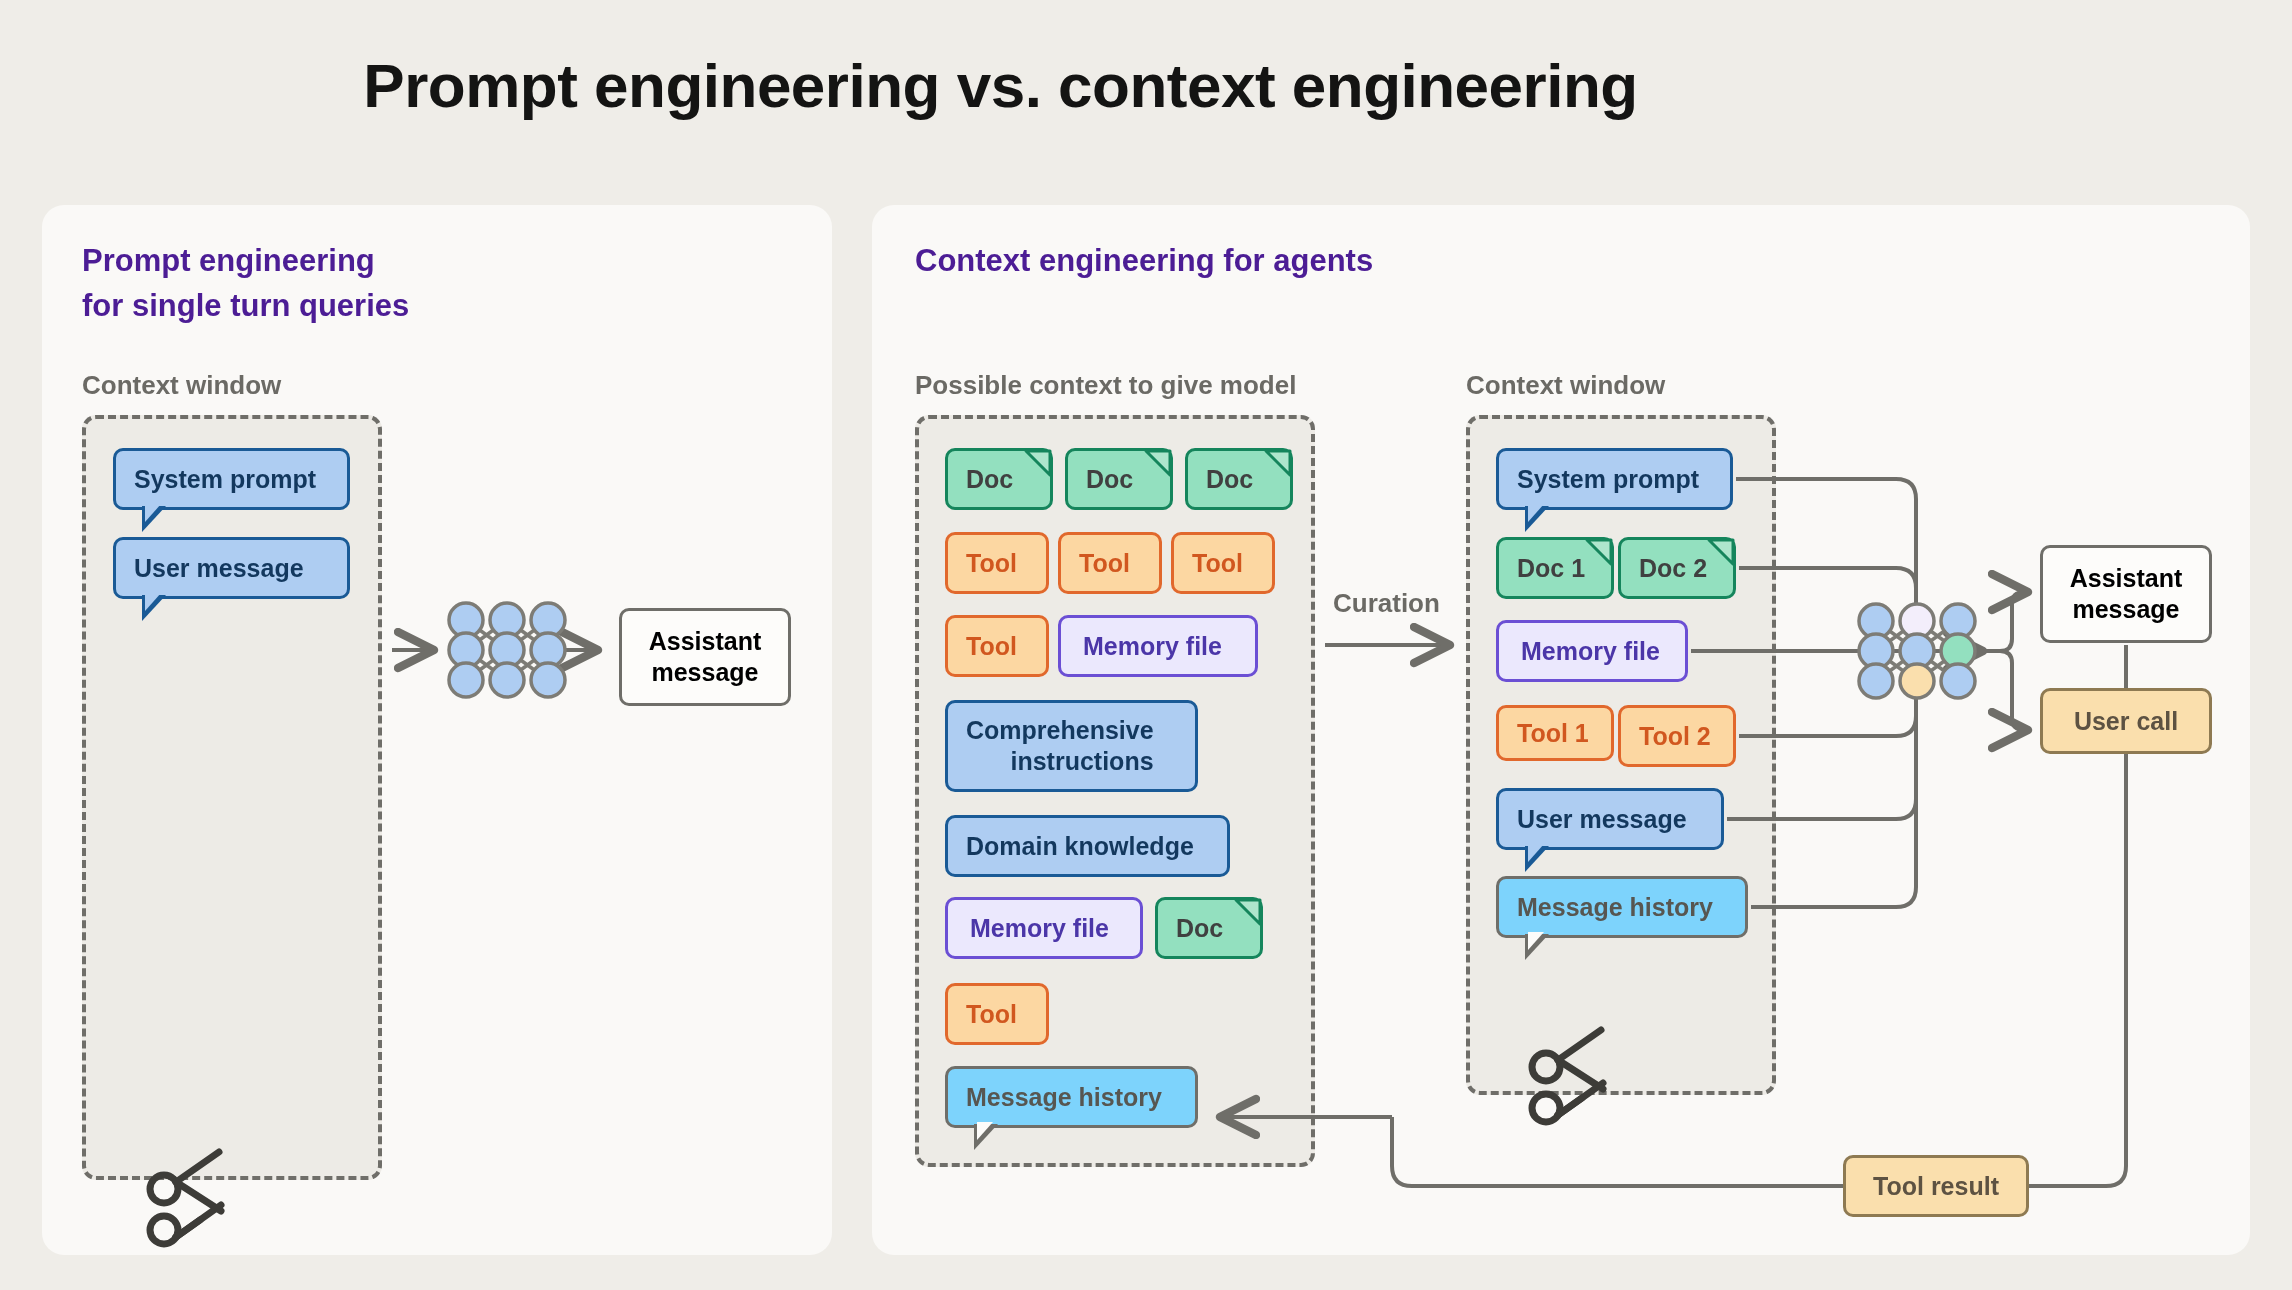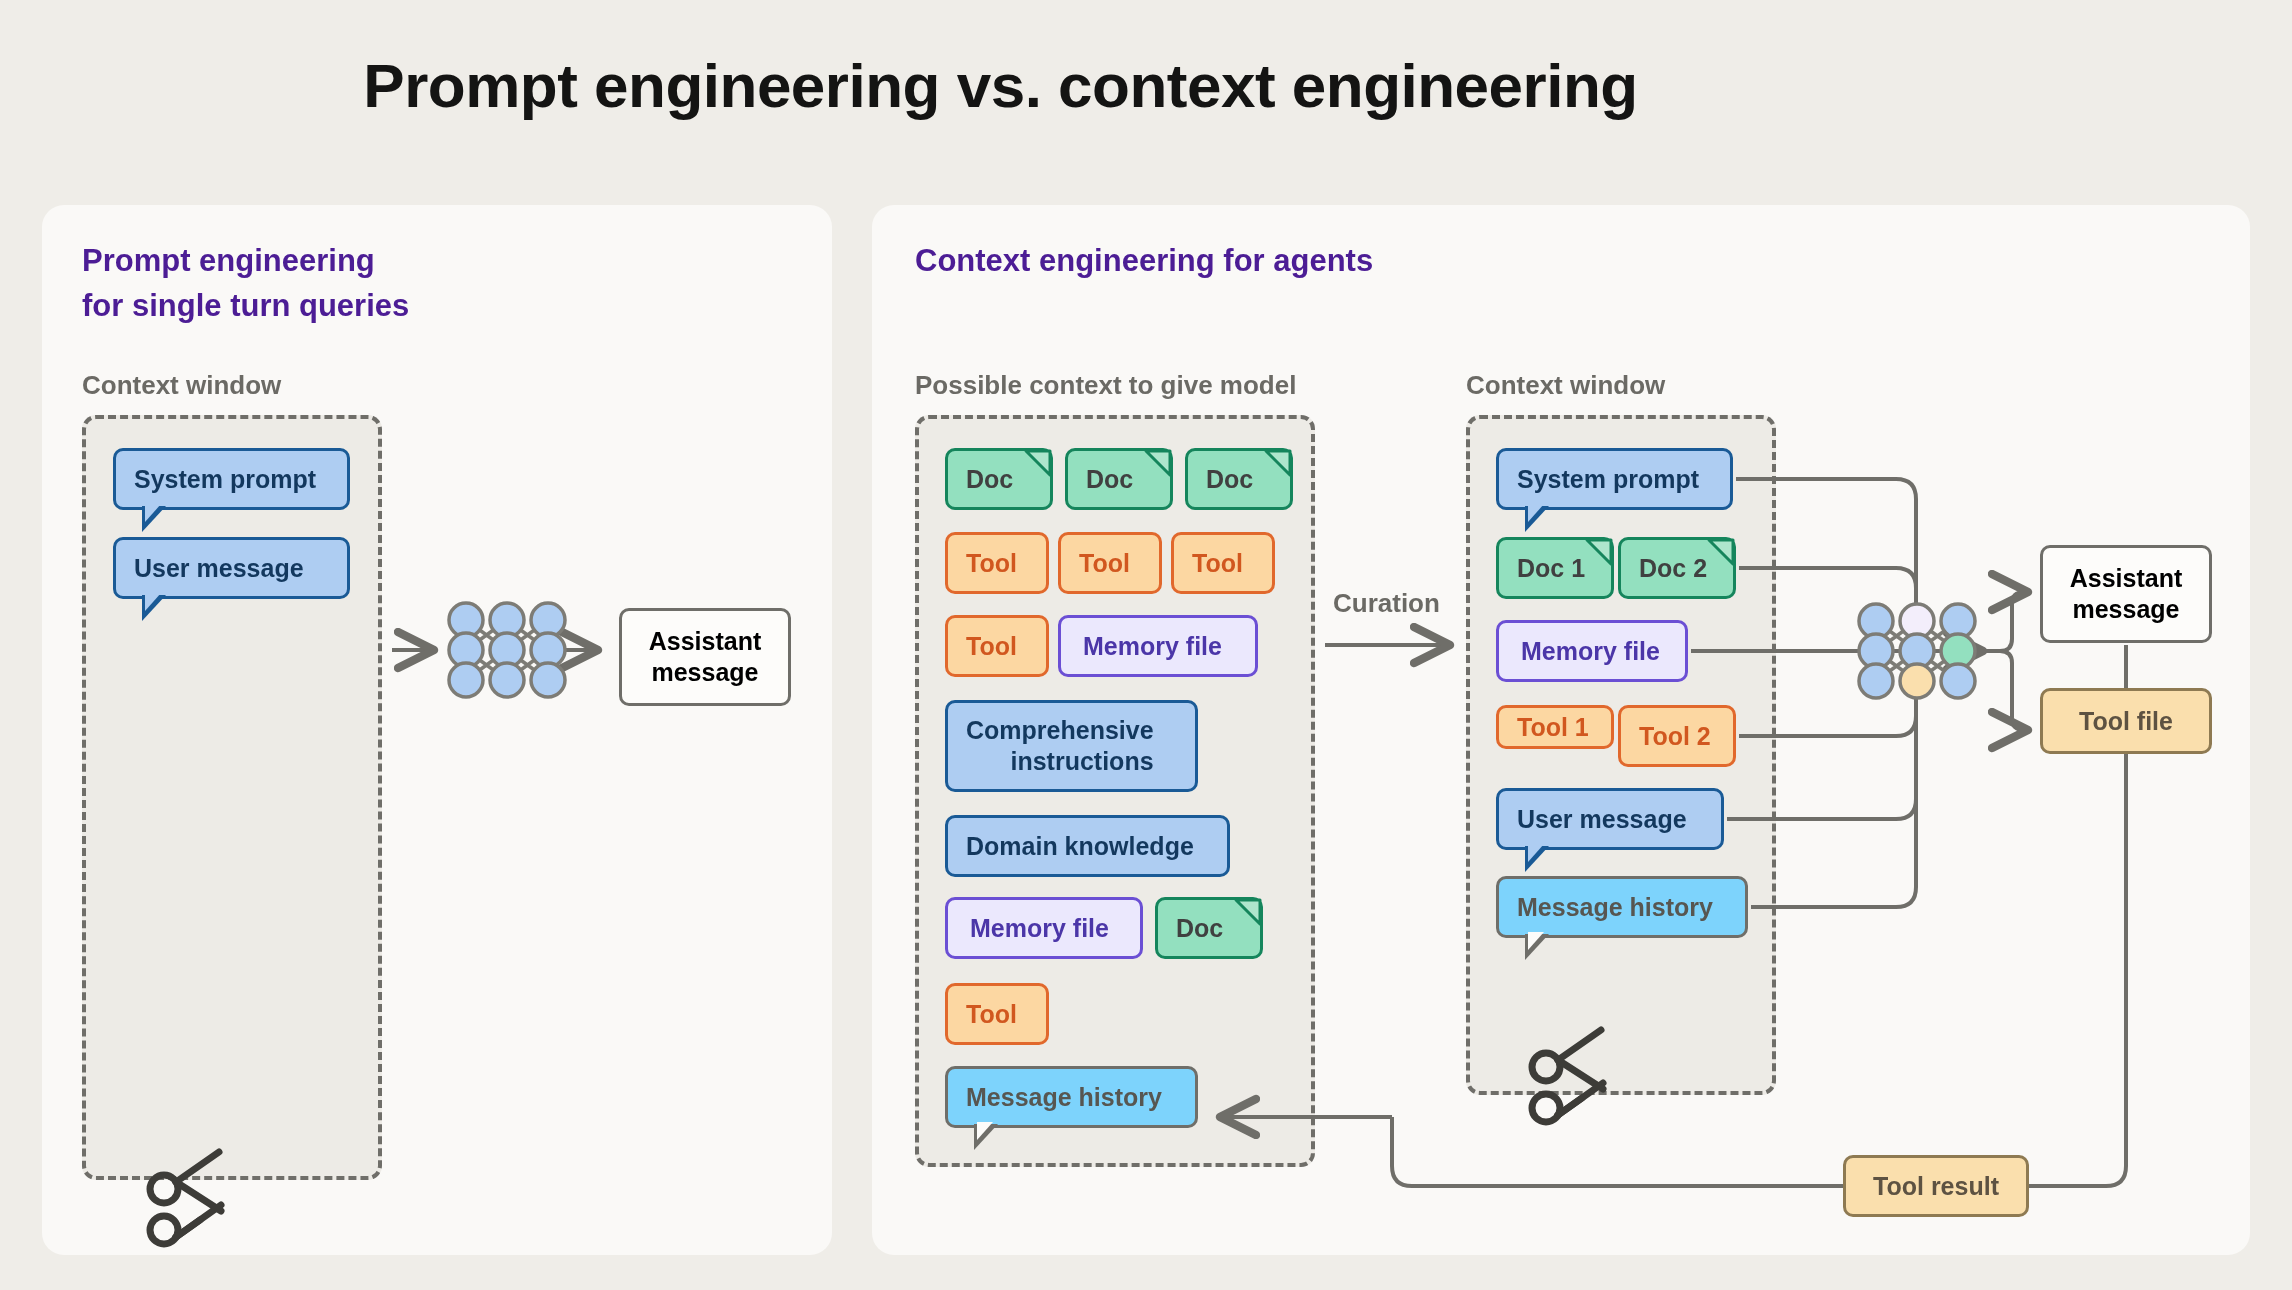--- a/index.html
+++ b/index.html
@@ -207,42 +207,42 @@
   <span>Doc 2</span>
   <svg class="doc-fold" viewBox="0 0 30 30">
     <path d="M3 3 L27 27 L27 3 Z" fill="#aee6cd" stroke="#15855c" stroke-width="3" stroke-linejoin="round"></path>
   </svg>
 </div>
 
 <div class="chip purple" style="left:1496px;top:620px;width:192px;height:62px;">
   <span>Memory file</span>
 </div>
 
-<div class="chip orange" style="left:1496px;top:705px;width:118px;height:44px;">
+<div class="chip orange" style="left:1496px;top:705px;width:118px;height:56px;">
   <span>Tool 1</span>
 </div>
 <div class="chip orange" style="left:1618px;top:705px;width:118px;height:62px;">
   <span>Tool 2</span>
 </div>
 
 <div class="chip blue bubble" style="left:1496px;top:788px;width:228px;height:62px;--tail-border:#1a5a96;--tail-fill:#aecdf2;">
   <span>User message</span>
 </div>
 
 <div class="chip plain bubble" style="left:1496px;top:876px;width:252px;height:62px;--tail-border:#6f6e69;--tail-fill:#fdfcfa;">
   <span>Message history</span>
 </div>
 
 <div class="chip white" style="left:2040px;top:545px;width:172px;height:98px;padding-left:0;justify-content:center;text-align:center;">
   <span>Assistant
 message</span>
 </div>
 
 <div class="chip tan" style="left:2040px;top:688px;width:172px;height:66px;padding-left:0;justify-content:center;">
-  <span>Tool file</span>
+  <span>User call</span>
 </div>
 
 <div class="chip tan" style="left:1843px;top:1155px;width:186px;height:62px;padding-left:0;justify-content:center;">
   <span>Tool result</span>
 </div>
 
 <svg class="wires" viewBox="0 0 2292 1290">
   <defs>
     <marker id="ah" markerWidth="13" markerHeight="13" refX="10.5" refY="5.5" orient="auto">
       <path d="M1,1 L10,5.5 L1,10" fill="none" stroke="#6f6e69" stroke-width="2.1" stroke-linecap="round" stroke-linejoin="round"></path>

